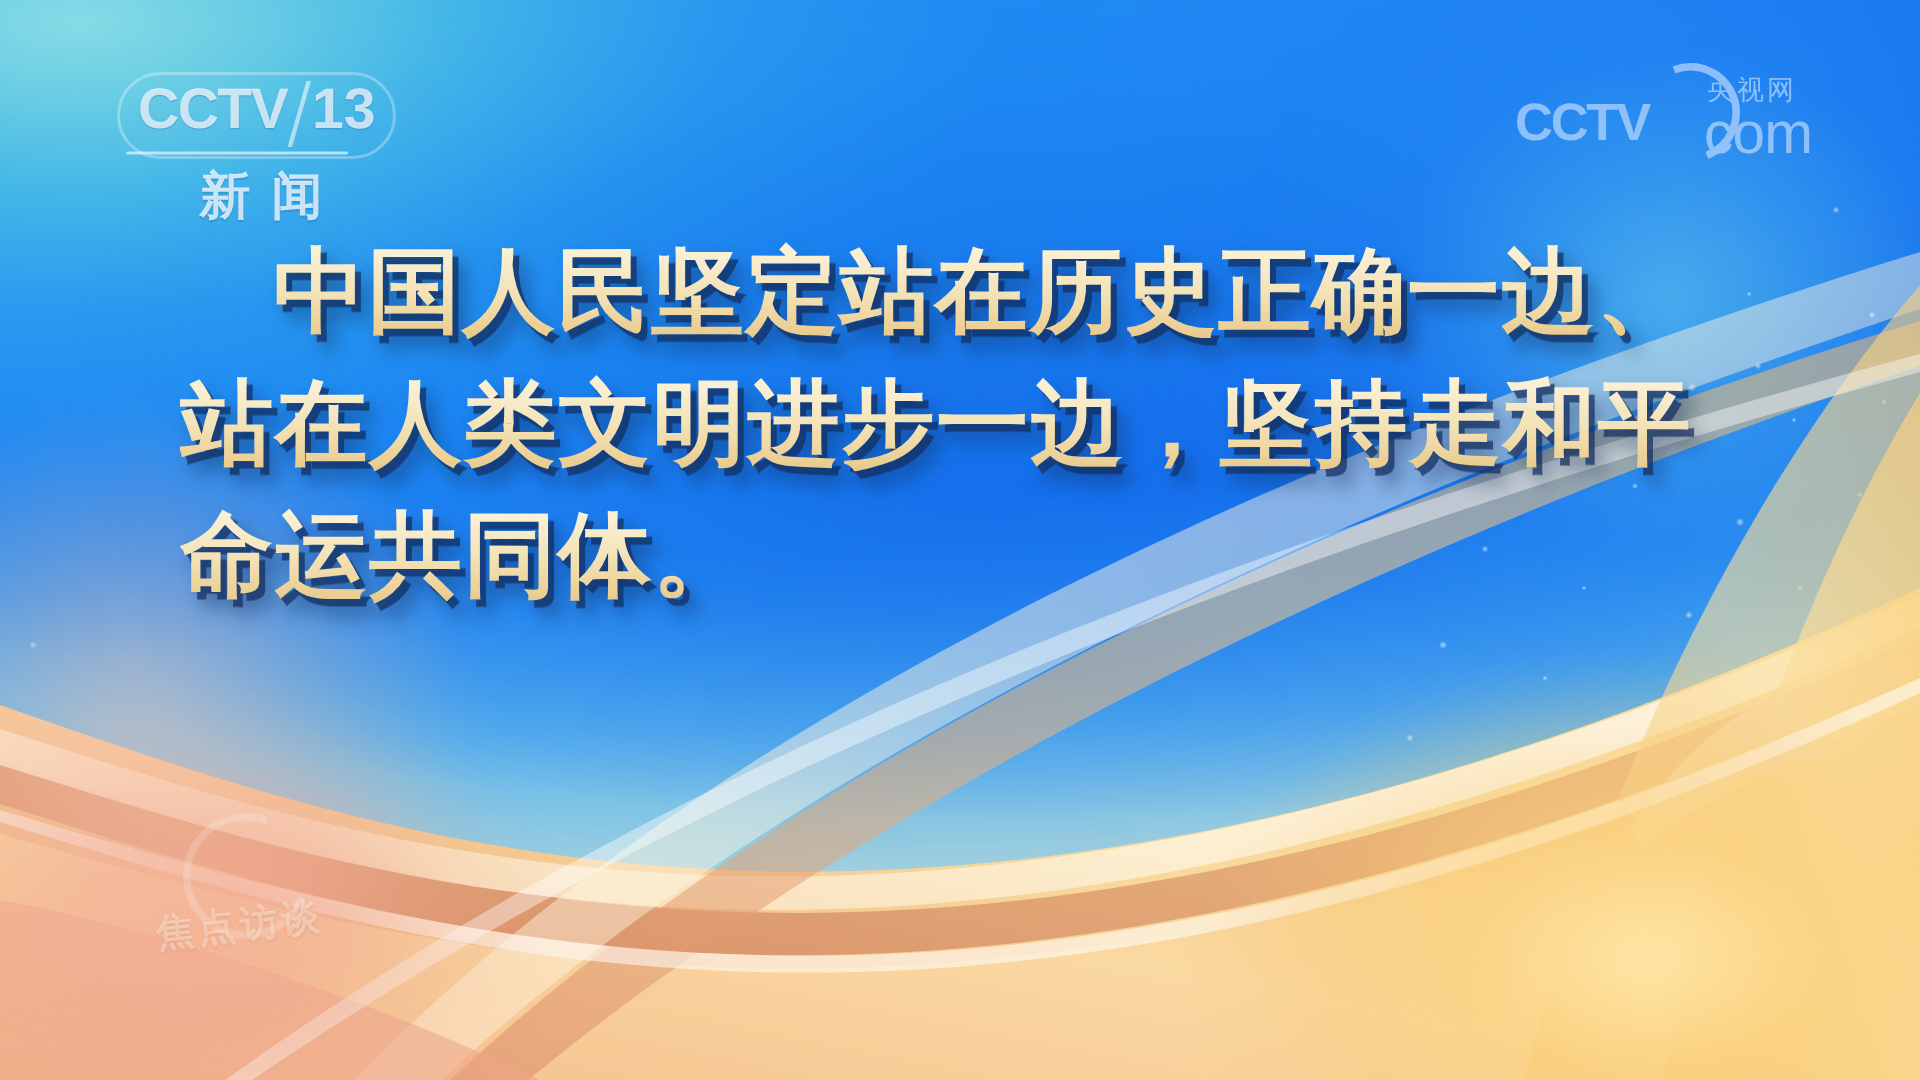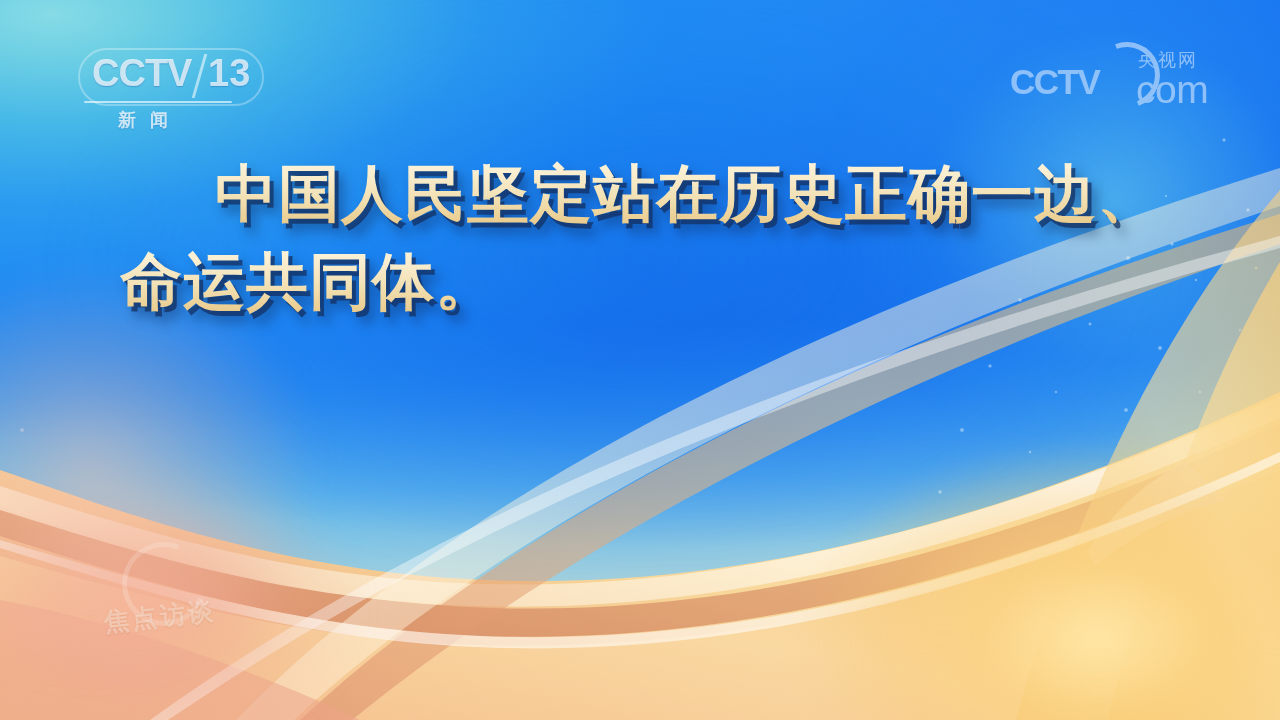--- a/index.html
+++ b/index.html
@@ -175,23 +175,23 @@
     width: 148px;
     height: 2px;
     background: rgba(255,255,255,0.62);
     border-radius: 2px;
   }
   .cctv13-sub {
     position: absolute;
     left: 26px;
     top: 60px;
     width: 140px;
-    text-align: left;
+    text-align: center;
     font-family: "DejaVu Sans", "Liberation Sans", sans-serif;
-    font-size: 18px;
+    font-size: 34px;
     font-weight: 700;
     letter-spacing: 14px;
     text-indent: 14px;
     color: rgba(255,255,255,0.74);
     text-shadow: 0 1px 1px rgba(30,90,170,0.30);
   }
 
   
   .cctvcom {
     position: absolute;
@@ -286,21 +286,21 @@
     white-space: nowrap;
     background-image: linear-gradient(180deg,
       #fdf6e3 0%, #f9eed0 26%, #f3e2b6 52%, #ecd197 76%, #e3bd76 100%);
     -webkit-background-clip: text;
     background-clip: text;
     color: transparent;
     -webkit-text-fill-color: transparent;
     filter: drop-shadow(4px 5px 0 rgba(20,46,94,0.72))
             drop-shadow(6px 8px 6px rgba(12,34,78,0.40));
   }
-  .qline.indent { padding-left: 62px; text-align: right; }
+  .qline.indent { padding-left: 62px; }
 </style>
 </head>
 <body>
 
 <div id="stage">
 
   <div class="bg-base"></div>
   <div class="bg-cyan-bloom"></div>
   <div class="bg-core"></div>
 
@@ -461,16 +461,17 @@
 
   <div class="cctvcom">
     <div class="cctvcom-cctv">CCTV</div>
     <div class="cctvcom-arc"></div>
     <div class="cctvcom-cn">央视网</div>
     <div class="cctvcom-com">com</div>
   </div>
 
   <div class="quote">
     <div class="qline indent">中国人民坚定站在历史正确一边、</div>
+    <div class="qline">站在人类文明进步一边，坚持走和平</div>
     <div class="qline">命运共同体。</div>
   </div>
 
 </div>
 
 </body></html>

